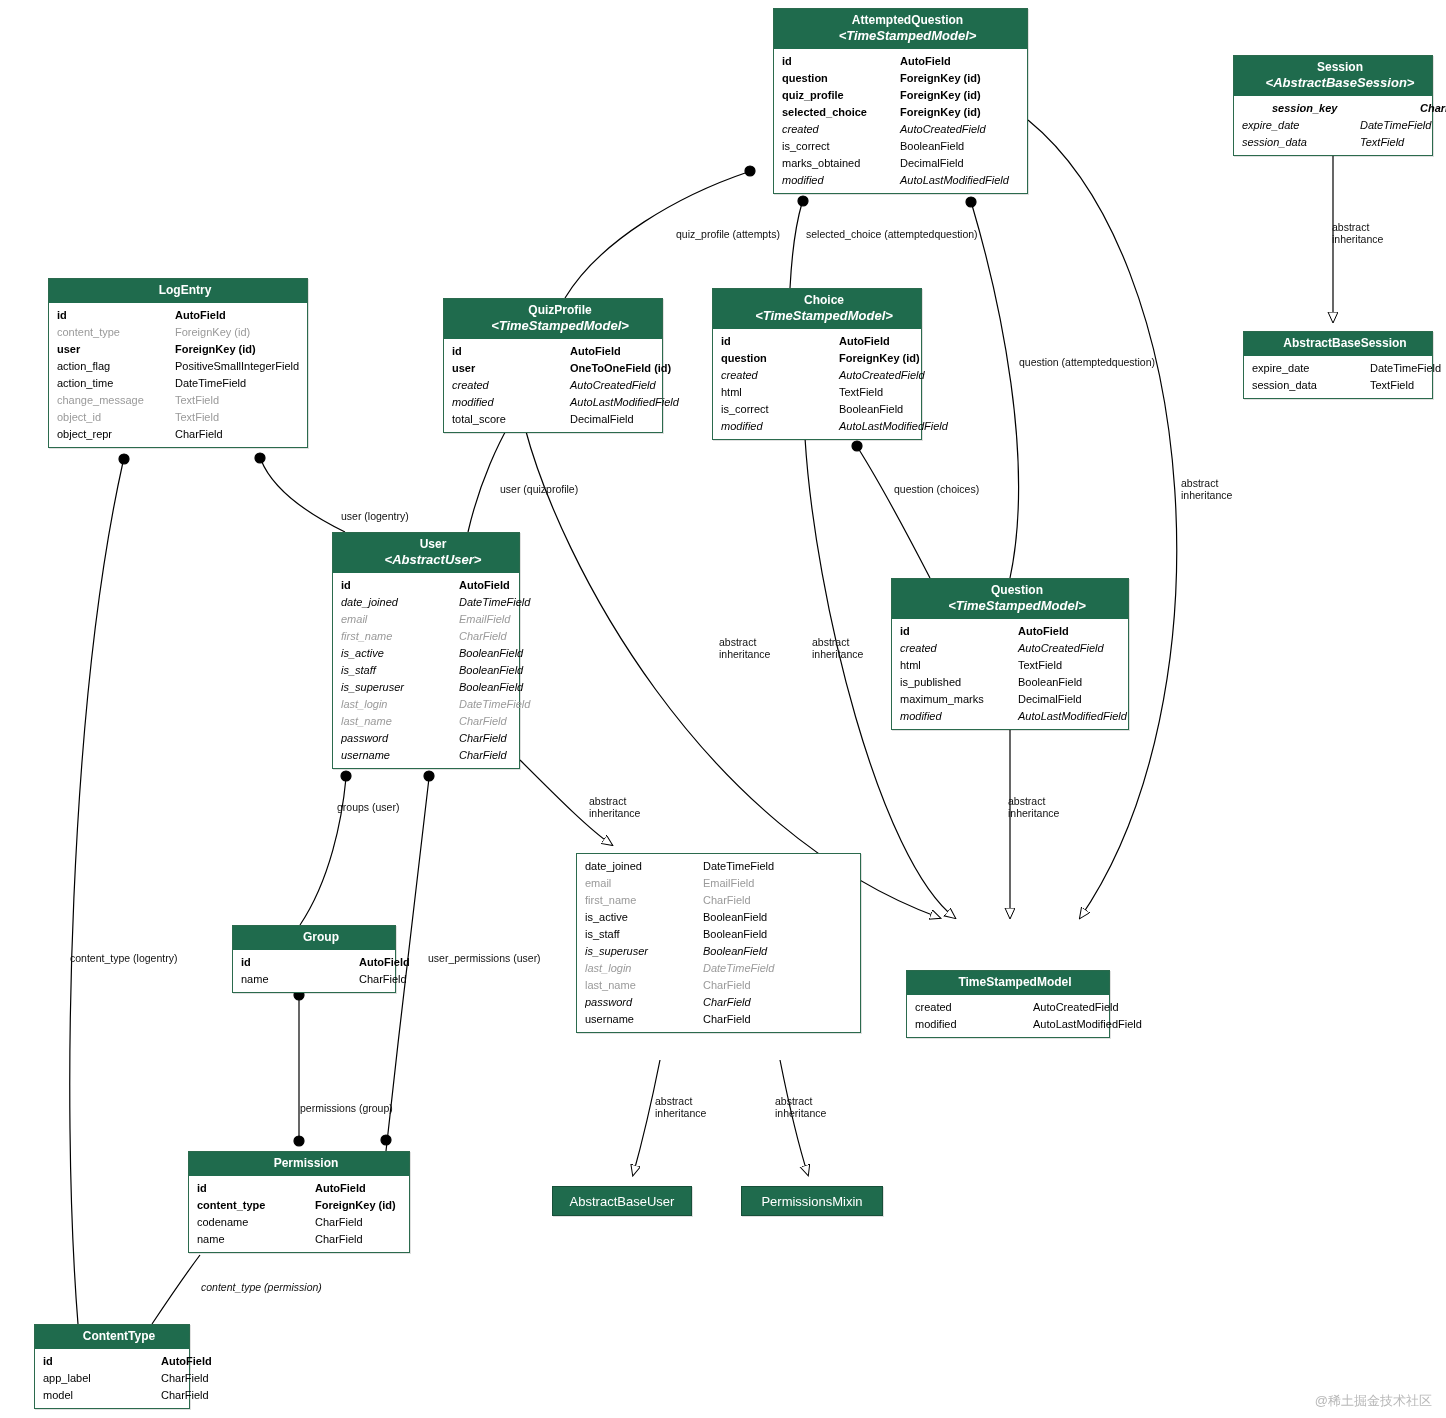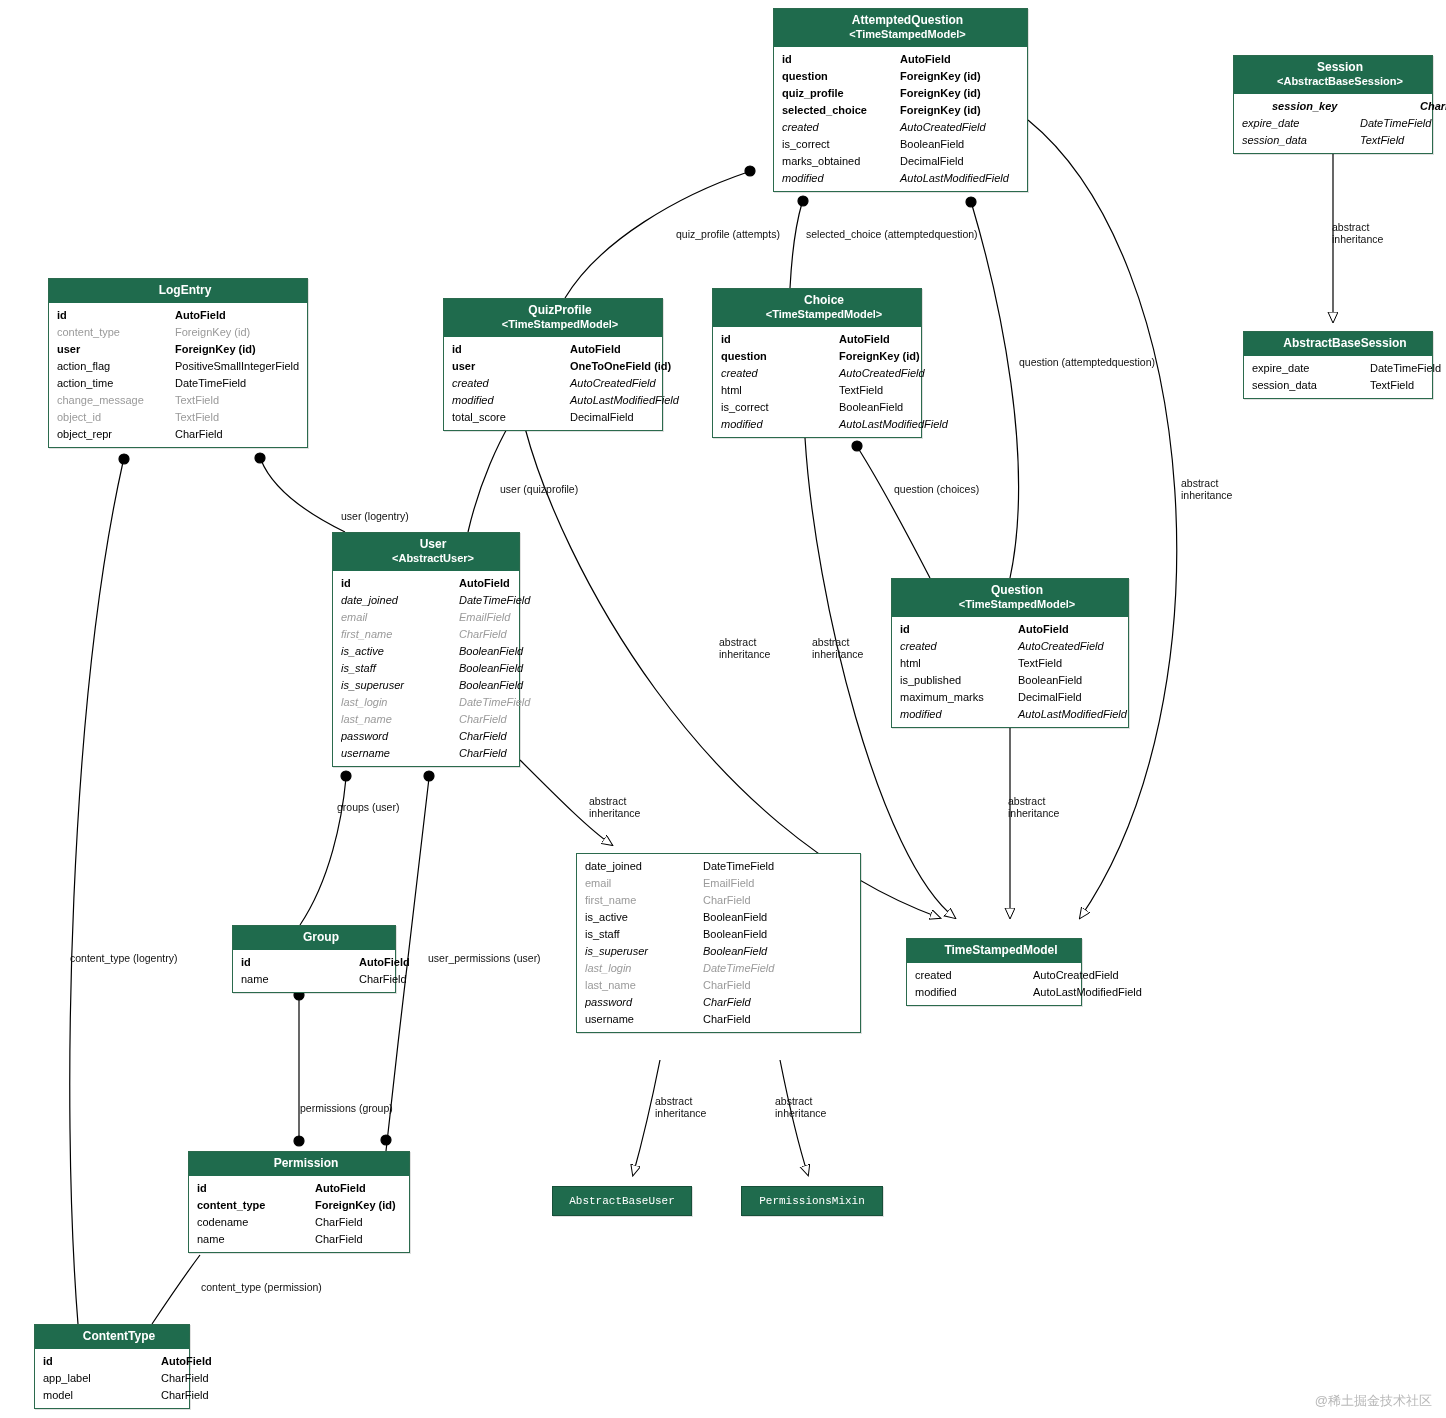--- a/index.html
+++ b/index.html
@@ -37,21 +37,22 @@
     color: #ffffff;
     text-align: center;
     padding: 4px 6px 5px 20px;
     line-height: 1.25;
   }
   .entity-title {
     font-size: 12px;
     font-weight: bold;
   }
   .entity-stereotype {
-    font-size: 11px;
+    font-size: 13px;
+    font-style: italic;
     font-weight: bold;
   }
   .entity-body {
     padding: 4px 0 4px 0;
   }
   .attr-row {
     display: flex;
     font-size: 11px;
     line-height: 17px;
     padding: 0 8px;
@@ -71,27 +72,26 @@
   .bi .attr-name, .bi .attr-type { font-style: italic; font-weight: bold; color: #000; margin-left: 30px; }
   .mute .attr-name, .mute .attr-type { color: #9a9a9a; }
   .mute.it .attr-name, .mute.it .attr-type { color: #9a9a9a; font-style: italic; }
   .plain .attr-name, .plain .attr-type { color: #000; }
 
   .simple-box {
     position: absolute;
     background: #1f6b4d;
     color: #ffffff;
     border: 1px solid #174f39;
-    font-size: 11px;
+    font-size: 13px;
     display: flex;
     align-items: center;
     justify-content: center;
     box-sizing: border-box;
     box-shadow: 1px 1px 0 rgba(0,0,0,0.12);
-    font-family: Liberation Mono, monospace;
   }
   .edge-label {
     position: absolute;
     font-size: 10.5px;
     color: #111;
     line-height: 12px;
     white-space: pre;
   }
   .watermark {
     position: absolute;
@@ -477,21 +477,21 @@
         <div class="attr-row pk">
           <span class="attr-name">id</span>
           <span class="attr-type">AutoField</span>
         </div>
         <div class="attr-row plain">
           <span class="attr-name">name</span>
           <span class="attr-type">CharField</span>
         </div>
       </div>
     </div>
-    <div class="entity" style="left: 906px; top: 938px; width: 176px;">
+    <div class="entity" style="left: 906px; top: 970px; width: 204px;">
       <div class="entity-header">
         <div class="entity-title">TimeStampedModel</div>
       </div>
       <div class="entity-body">
         <div class="attr-row plain">
           <span class="attr-name">created</span>
           <span class="attr-type">AutoCreatedField</span>
         </div>
         <div class="attr-row plain">
           <span class="attr-name">modified</span>
@@ -562,14 +562,14 @@
 inheritance</div>
     <div class="edge-label" style="left: 1008px; top: 795px;">abstract
 inheritance</div>
     <div class="edge-label" style="left: 428px; top: 952px;">user_permissions (user)</div>
     <div class="edge-label" style="left: 70px; top: 952px;">content_type (logentry)</div>
     <div class="edge-label" style="left: 300px; top: 1102px;">permissions (group)</div>
     <div class="edge-label" style="left: 655px; top: 1095px;">abstract
 inheritance</div>
     <div class="edge-label" style="left: 775px; top: 1095px;">abstract
 inheritance</div>
-    <div class="edge-label" style="left: 201px; top: 1281px;">content_type (permission)</div>
+    <div class="edge-label" style="left: 201px; top: 1281px; font-style: italic;">content_type (permission)</div>
   </div>
 
 </body></html>

